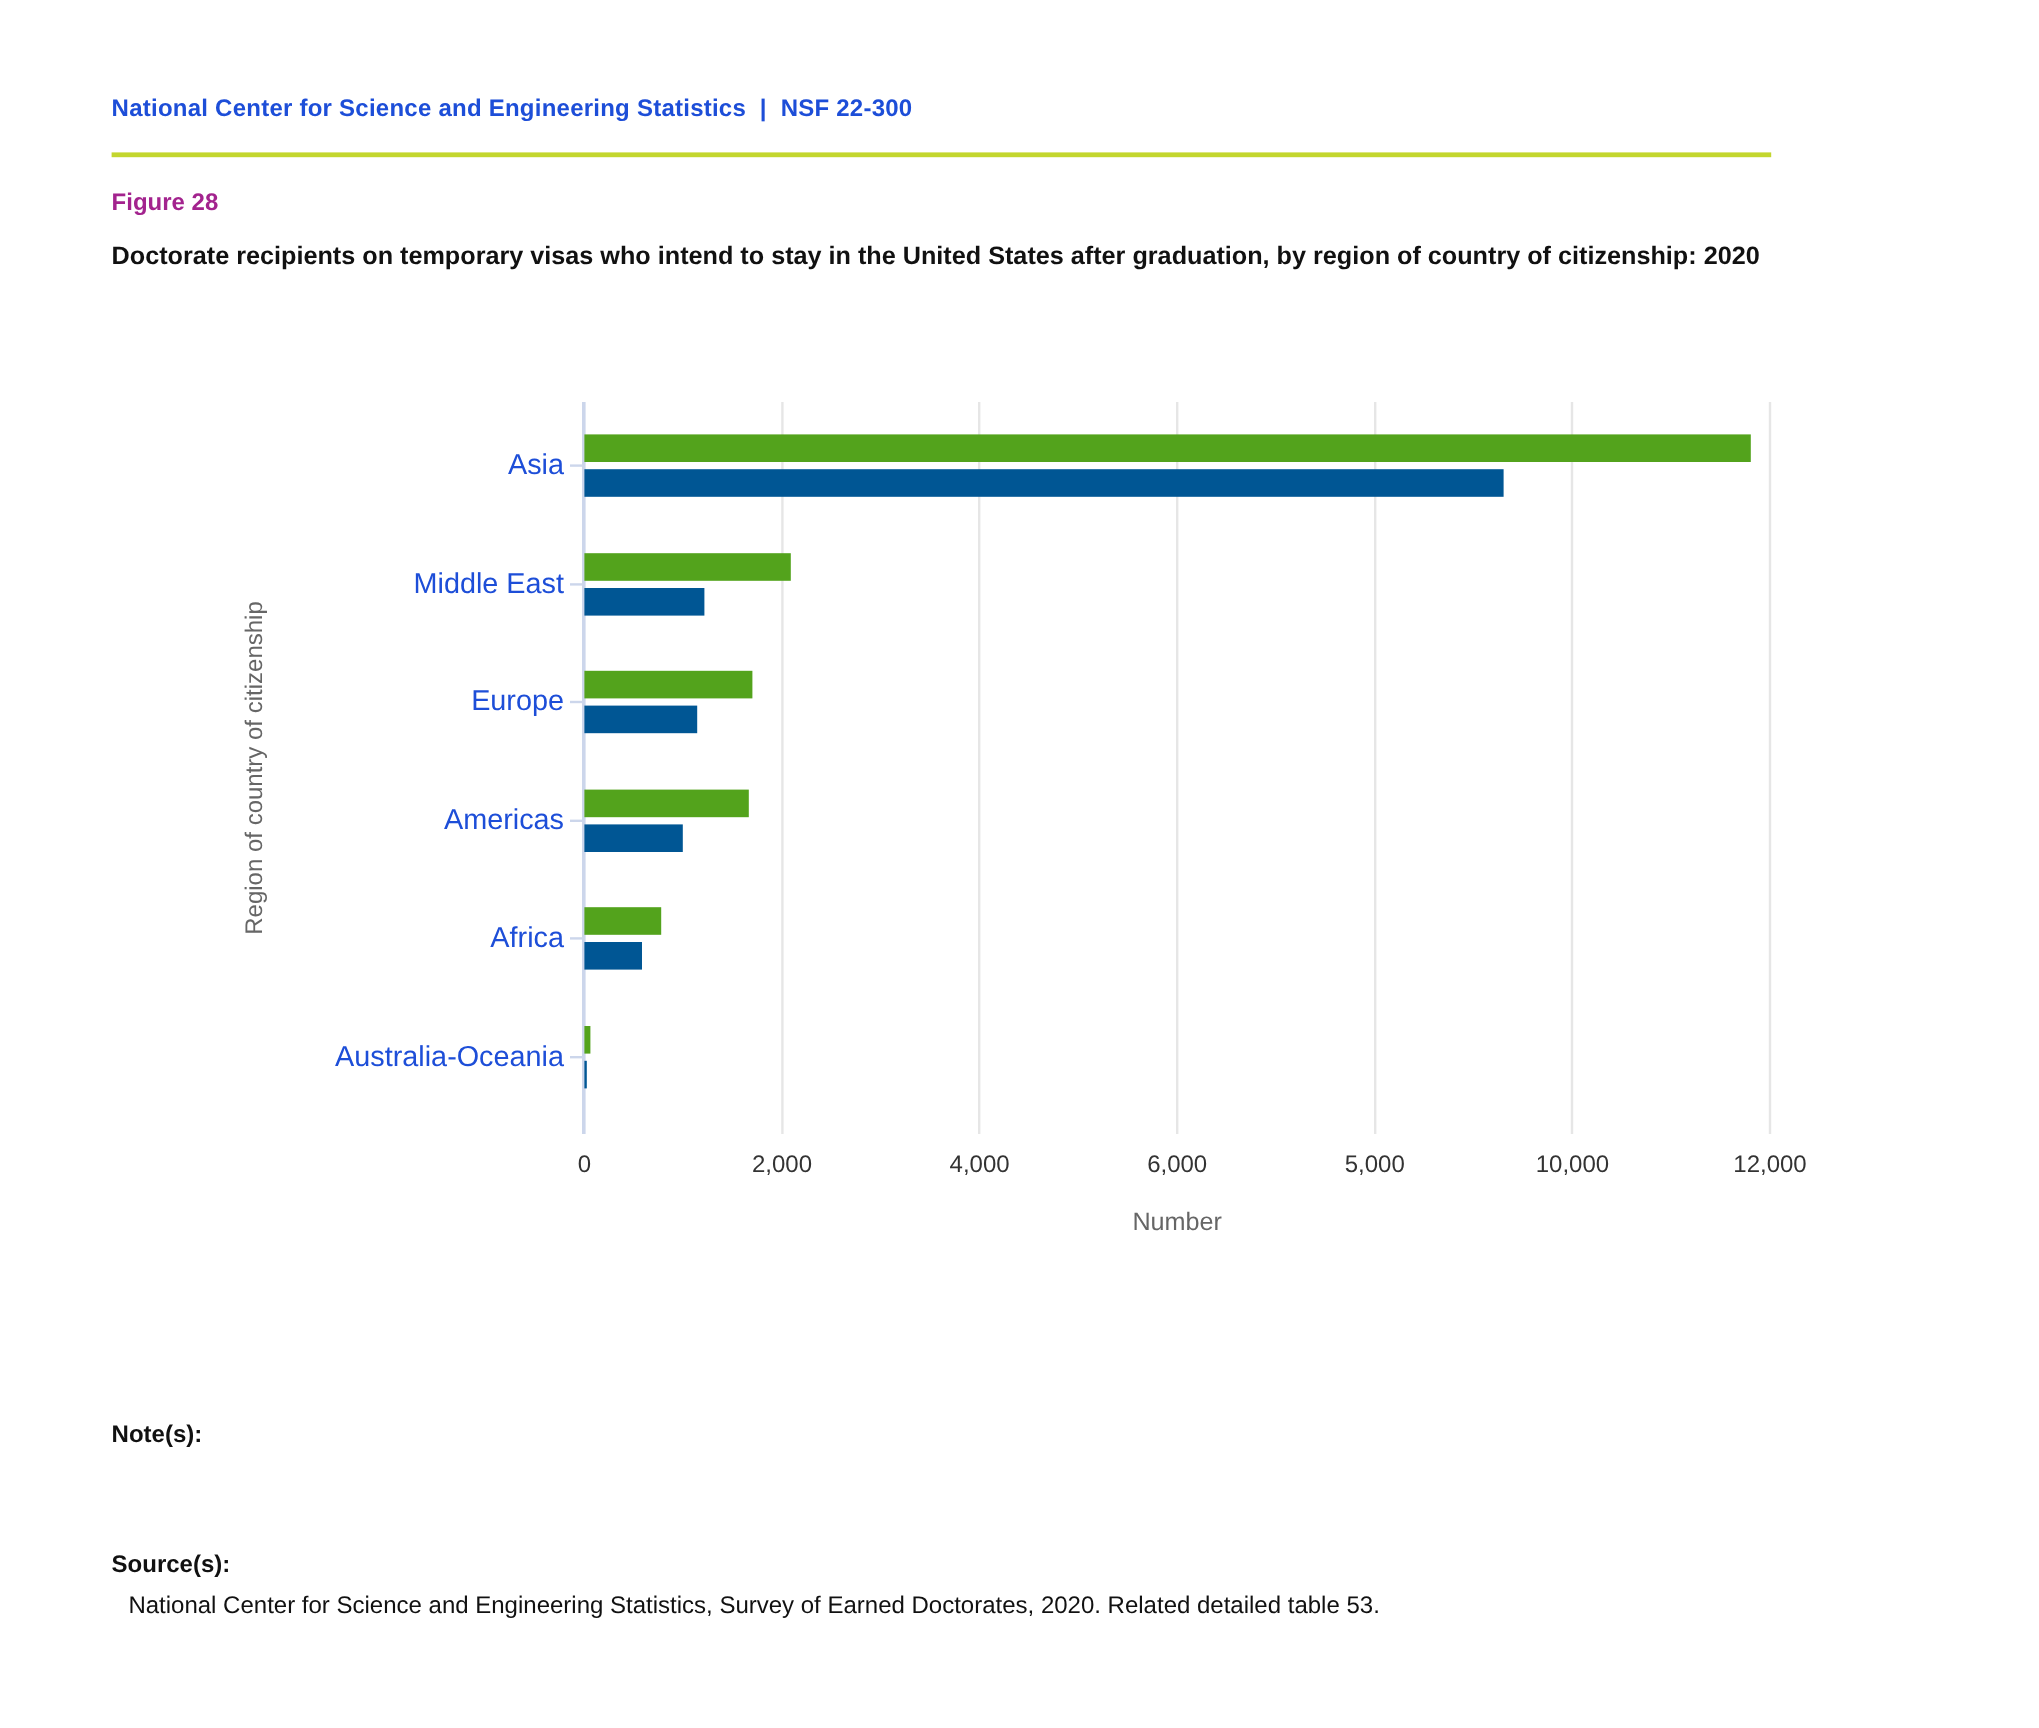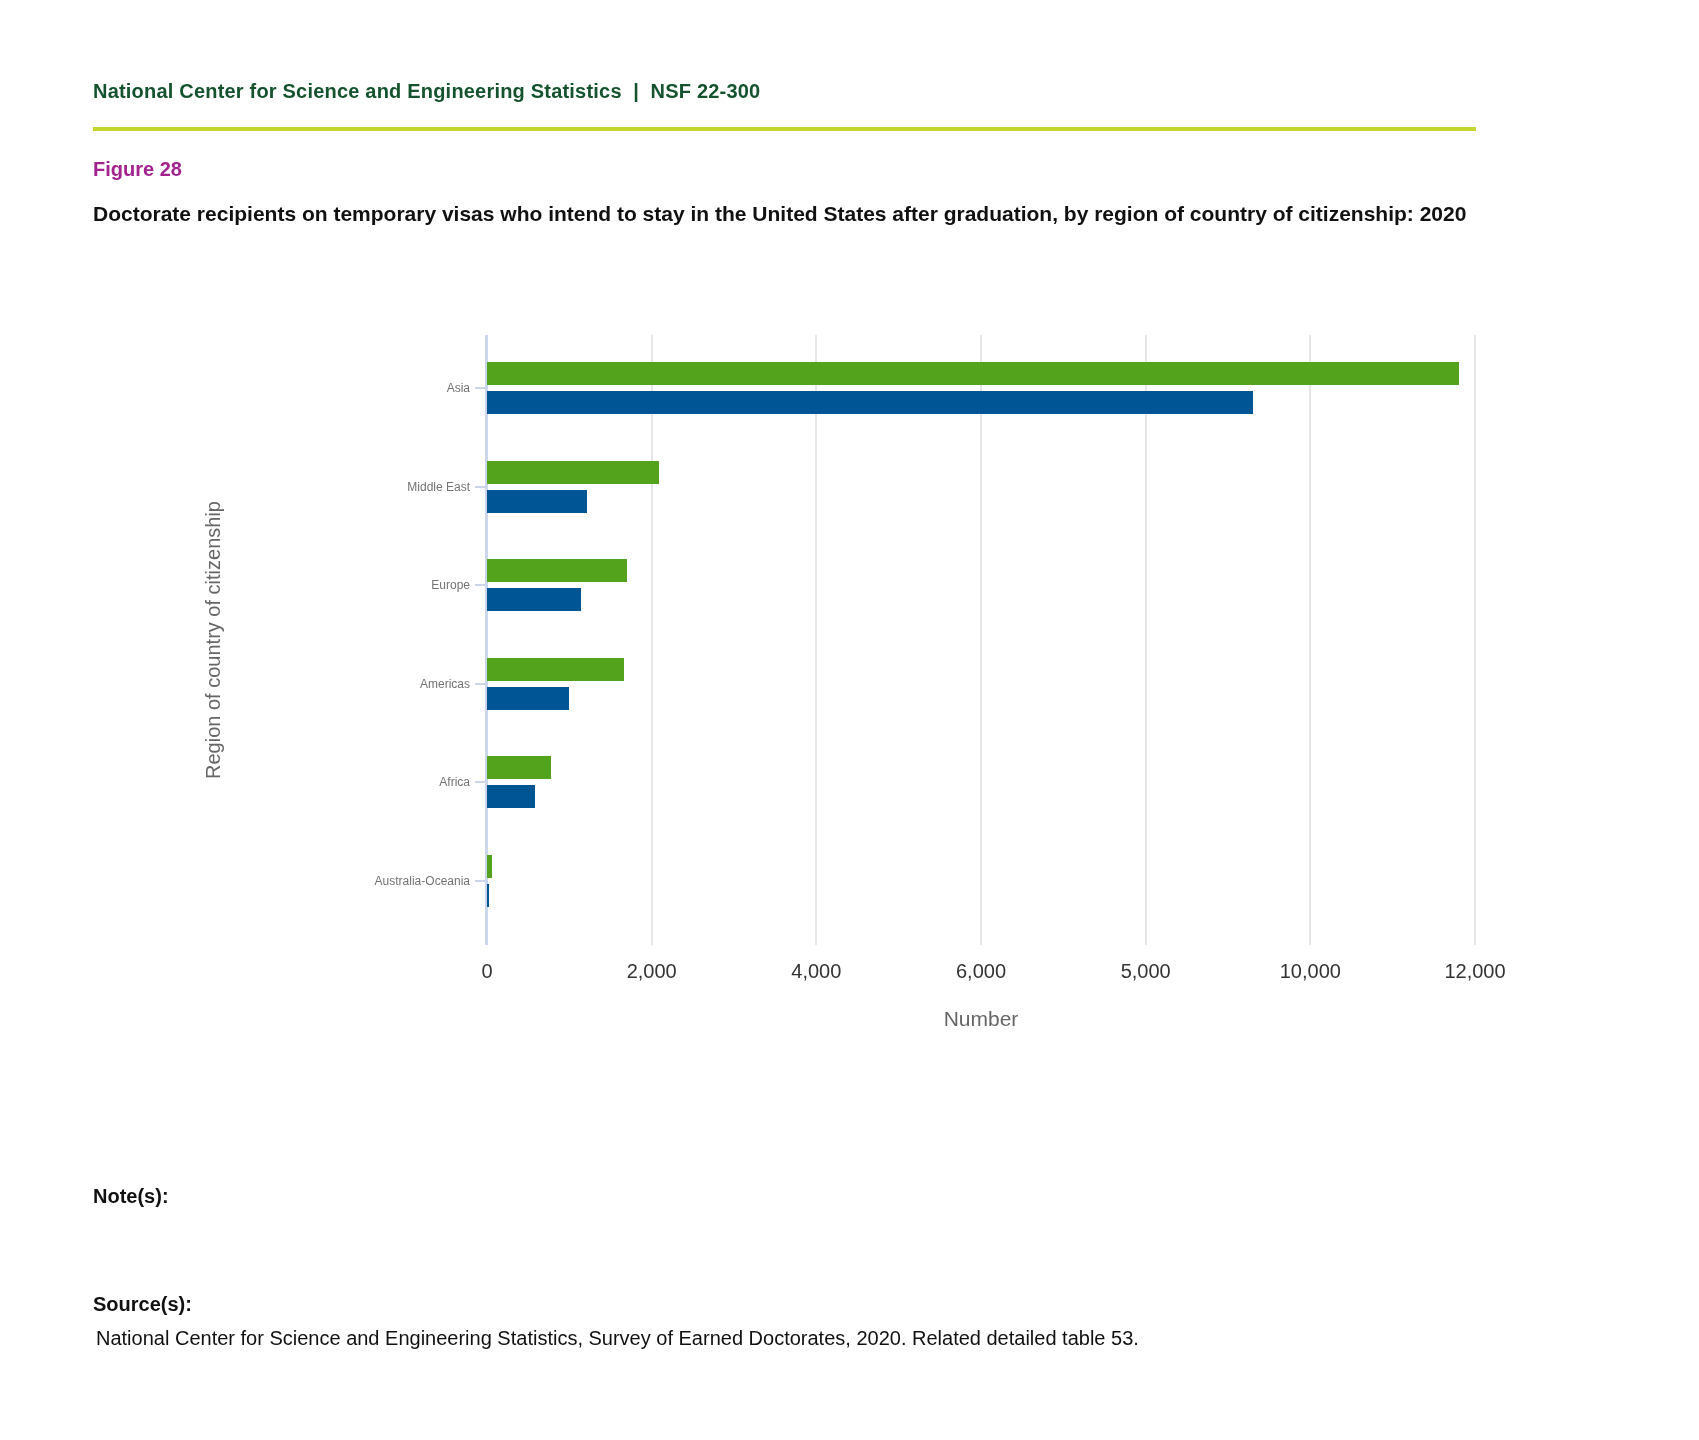--- a/index.html
+++ b/index.html
@@ -12,21 +12,21 @@
     position: relative;
     width: 1699px;
     height: 1440px;
     background: #ffffff;
     overflow: hidden;
   }
   .abs { position: absolute; }
 
   #report-header {
     left: 93px; top: 80px; width: 1500px;
-    font-size: 20px; font-weight: 600; color: #14532d;
+    font-size: 20px; font-weight: 600; color: #1d4ed8;
     white-space: pre-wrap; letter-spacing: 0.2px;
   }
   #accent-rule {
     left: 93px; top: 127px; width: 1383px; height: 4px;
     background: #c3d62e;
   }
   #figure-label {
     left: 93px; top: 158px;
     font-size: 20px; font-weight: 700; color: #a3238e;
   }
@@ -36,21 +36,21 @@
     line-height: 30px;
   }
 
   
   .gridline { position: absolute; width: 2px; background: #e6e6e6; }
   .axis-line { position: absolute; background: #ccd6eb; }
   .tick-mark { position: absolute; height: 2px; width: 10px; background: #ccd6eb; }
   .bar { position: absolute; }
   .cat-label {
     position: absolute; text-align: right;
-    font-size: 12px; color: #737373; line-height: 24px;
+    font-size: 24px; color: #1d4ed8; line-height: 24px;
   }
   .x-tick-label {
     position: absolute; transform: translateX(-50%);
     font-size: 20px; color: #333333;
   }
   .axis-title-x {
     position: absolute; transform: translateX(-50%);
     font-size: 21px; color: #666666;
   }
   .axis-title-y {
@@ -69,21 +69,21 @@
 
   .note-heading {
     font-size: 20px; font-weight: 700; color: #111111; text-align: right;
   }
   .note-body {
     font-size: 20px; color: #111111; line-height: 30px;
   }
   #notes-heading { left: 93px; top: 1185px; }
   #notes-body    { left: 93px; top: 1215px; width: 1370px; }
   #source-heading{ left: 93px; top: 1293px; }
-  #source-body   { left: 96px; top: 1323px; width: 1500px; }
+  #source-body   { left: 107px; top: 1323px; width: 1500px; }
 </style>
 </head>
 <body>
 
 <div id="page">
 
   <div class="abs" id="report-header">National Center for Science and Engineering Statistics  |  NSF 22-300</div>
 
   <div class="abs" id="accent-rule"></div>
 

